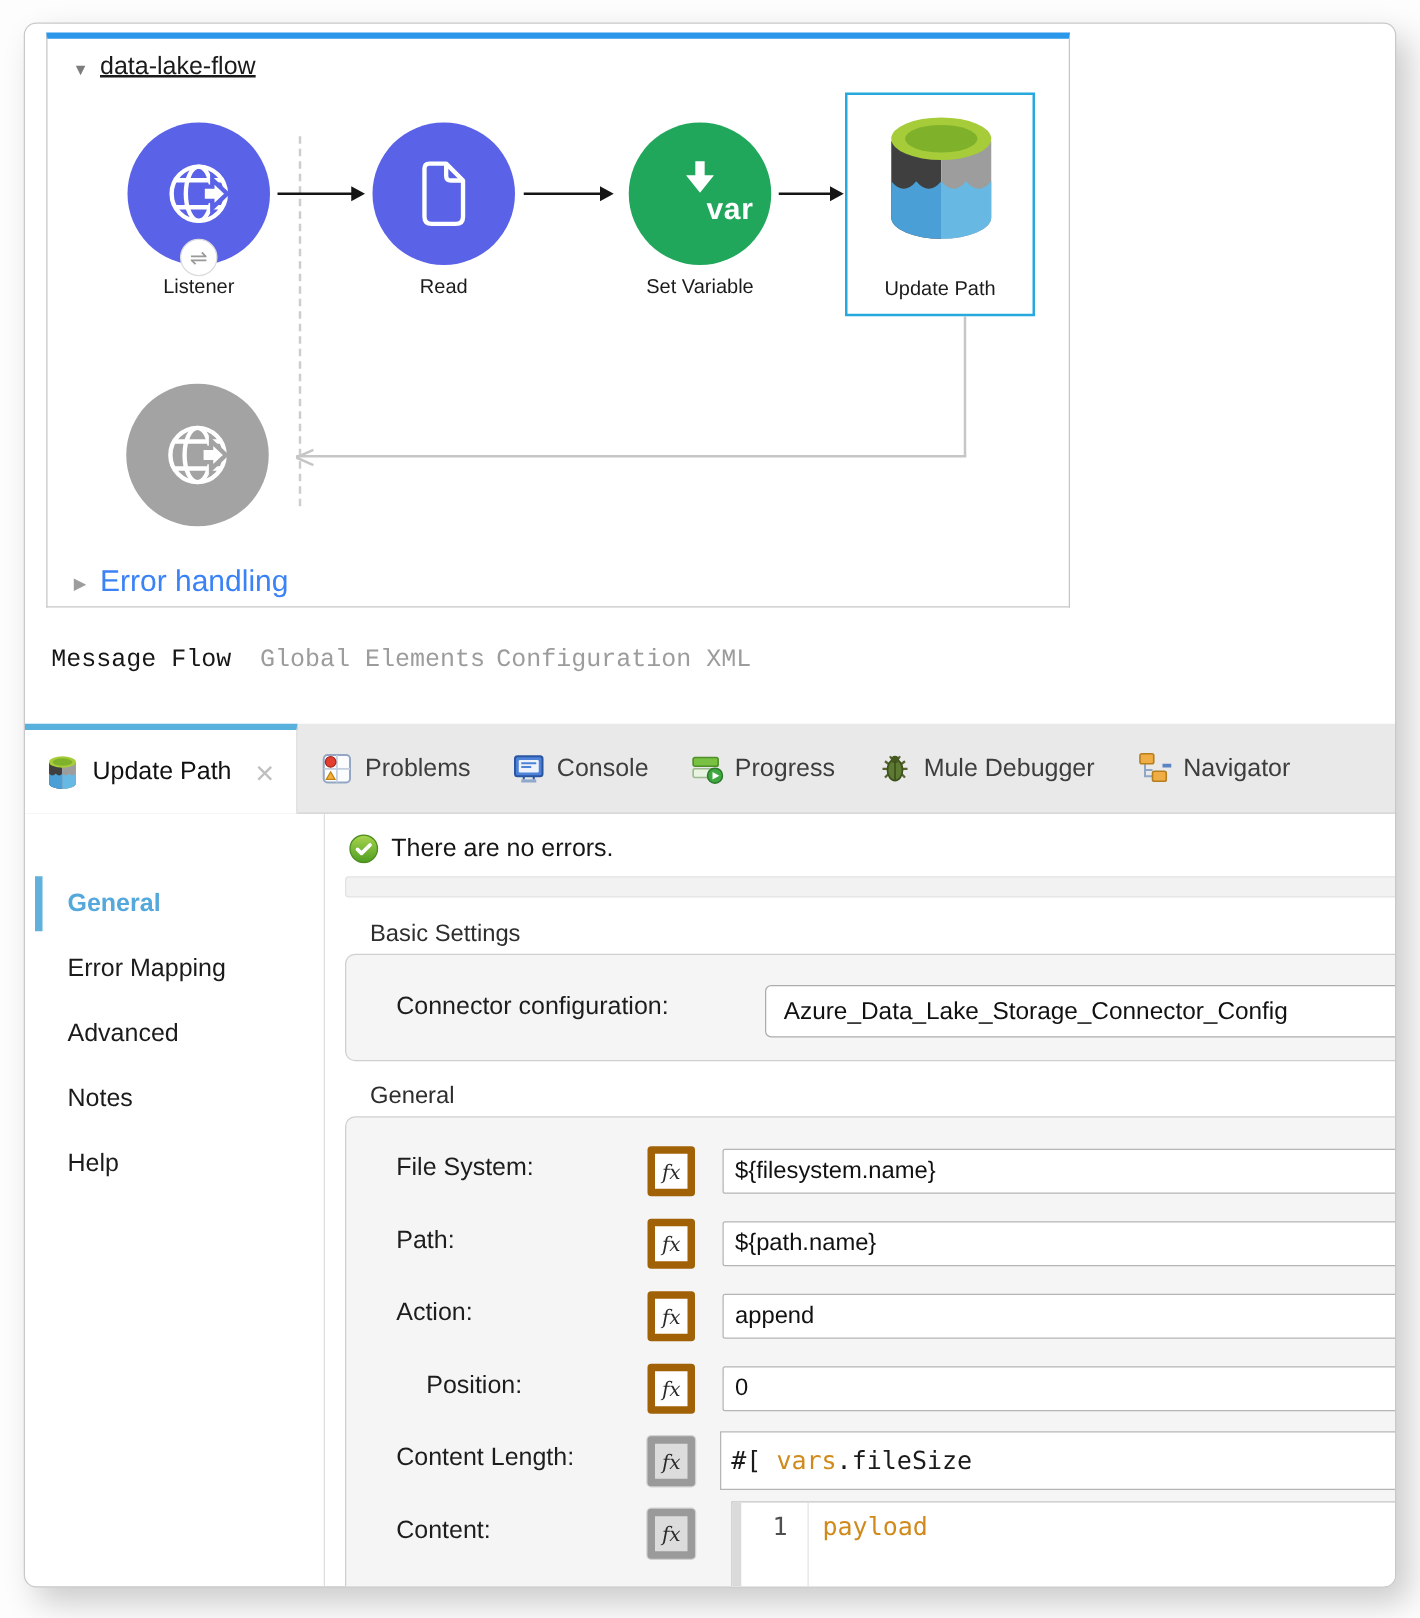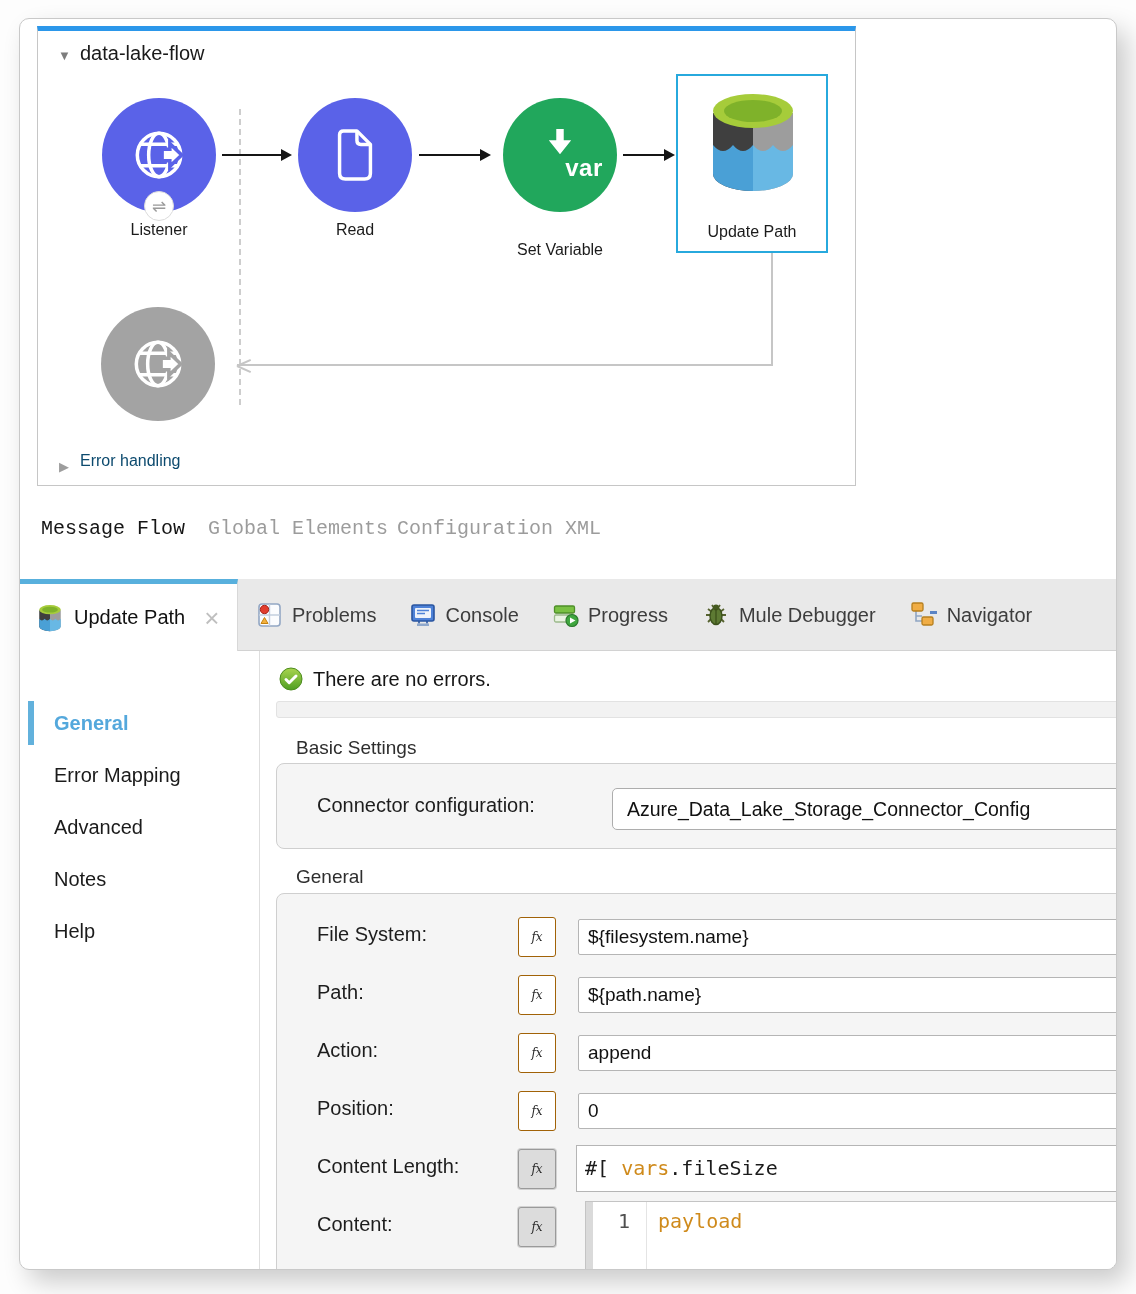--- a/index.html
+++ b/index.html
@@ -9,40 +9,40 @@
     background:#fff; border:1px solid #c9c9c9; border-radius:10px;
     box-shadow: 10px 12px 26px rgba(0,0,0,0.20);
     overflow:hidden;
   }
   
   .flow-canvas {
     position:absolute; left:17px; top:7px; width:819px; height:460px;
     background:#fff; border:1px solid #c6c6c6; border-top:5px solid #2b97ea;
   }
   .flow-title-tri { position:absolute; left:20px; top:17px; font-size:13px; color:#7d7d7d; }
-  .flow-title { position:absolute; left:42px; top:11px; font-size:20px; color:#1a1a1a; }
+  .flow-title { position:absolute; left:42px; top:11px; font-size:20px; color:#1a1a1a;text-decoration:underline; }
   .dashline { position:absolute; left:201px; top:78px; height:296px; width:0; border-left:2px dashed #cdcdcd; }
   .node { position:absolute; width:114px; height:114px; border-radius:50%; display:flex; flex-direction:column; align-items:center; justify-content:center; }
   .node-purple { background:#5a62e8; }
   .node-green  { background:#21a75c; }
   .node-gray   { background:#a3a3a3; }
   .node-label { position:absolute; width:170px; text-align:center; font-size:16px; color:#1b1b1b; top:190px; }
   .var-text { color:#fff; font-weight:700; font-size:24px; margin-top:-2px; letter-spacing:0.5px;margin-left:48px; }
   .badge {
     position:absolute; width:30px; height:30px; border-radius:50%; background:#fff; border:1px solid #dcdcdc;
     display:flex; align-items:center; justify-content:center; font-size:17px; color:#9a9a9a;
   }
   .harrow { position:absolute; height:2px; background:#151515; }
   .harrow::after { content:""; position:absolute; right:-10px; top:50%; transform:translateY(-50%);
     border-left:11px solid #151515; border-top:6px solid transparent; border-bottom:6px solid transparent; }
   .selbox { position:absolute; left:638px; top:43px; width:152px; height:179px; border:2px solid #27a9dd; background:#fff; }
   .wire { position:absolute; background:#c6c6c6; }
   .chev { position:absolute; width:15px; height:2px; background:#c6c6c6; transform-origin:left center; }
   .eh-tri { position:absolute; left:21px; top:428px; font-size:13px; color:#9d9d9d; }
-  .eh-label { position:absolute; left:42px; top:421px; font-size:16px; color:#0c4a6e; }
+  .eh-label { position:absolute; left:42px; top:421px; font-size:24px; color:#3b82f6; }
   
   .view-tabs { position:absolute; top:498px; left:21px; }
   .view-tab { position:absolute; top:0; font-size:20px; white-space:nowrap;font-family:Liberation Mono, monospace; }
   .view-tab.active { color:#161616; font-weight:500; }
   .view-tab.inactive { color:#9c9c9c; }
   
   .panel-tabbar { position:absolute; left:0; top:560px; width:1098px; height:72px; background:#e9e9e9; border-bottom:1px solid #d2d2d2; }
   .tab-active {
     position:absolute; left:0; top:0; width:218px; height:72px; background:#fff;
     border-top:5px solid #58b0dd; border-right:1px solid #d8d8d8;
@@ -65,23 +65,23 @@
   .panel-box { position:absolute; left:256px; background:#f5f5f5; border:1px solid #cfcfcf; }
   .panel-basic { top:744px; width:862px; height:86px; border-radius:8px; }
   .panel-general { top:874px; width:862px; height:379px; border-radius:8px 8px 0 0; }
   .fieldlabel { position:absolute; left:40px; font-size:20px; color:#1d1d1d; white-space:nowrap; }
   .combo {
     position:absolute; left:335px; top:24px; width:540px; height:42px; background:#fff;
     border:1px solid #adadad; border-radius:5px; font-size:19.5px; color:#111;
     padding-left:14px; line-height:40px; white-space:nowrap; overflow:hidden;
   }
   .fx {
-    position:absolute; left:241px; width:38px; height:40px; background:#fff; border:1px solid #a16207; border-radius:3px;
+    position:absolute; left:241px; width:38px; height:40px; background:#fff; border:6px solid #a16207; border-radius:3px;
     display:flex; align-items:center; justify-content:center;
-    font-family:"DejaVu Serif", serif; font-style:italic; font-size:12px; color:#2a2a2a;
+    font-family:"DejaVu Serif", serif; font-style:italic; font-size:16px; color:#2a2a2a;
   }
   .fx.pressed { background:#dcdcdc; border-color:#9a9a9a; box-shadow:0 0 0 1px #d2d2d2; }
   .tinput {
     position:absolute; left:301px; width:560px; height:36px; background:#fff; border:1px solid #b5b5b5; border-radius:2px;
     font-family:"Liberation Sans", sans-serif; font-size:19px; color:#111; padding:0 9px;
   }
   .exprbox {
     position:absolute; left:299px; top:251px; width:562px; height:47px; background:#fff; border:1px solid #b5b5b5;
     font-family:"DejaVu Sans Mono", monospace; font-size:20px; line-height:45px; padding-left:8px; white-space:pre;
   }
@@ -129,21 +129,21 @@
     <div class="node-label" style="left:232px;">Read</div>
 
     <div class="harrow" style="left:381px; top:123px; width:62px;"></div>
 
     <div class="node node-green" style="left:465px; top:67px;">
       <svg width="38" height="28" viewBox="0 0 40 30">
         <path d="M16 1 h8 v12 h8 L20 28 8 13 h8 Z" fill="#fff"></path>
       </svg>
       <span class="var-text">var</span>
     </div>
-    <div class="node-label" style="left:437px;margin-top:20px;">Set Variable</div>
+    <div class="node-label" style="left:437px;">Set Variable</div>
 
     <div class="harrow" style="left:585px; top:123px; width:42px;"></div>
 
     <div class="selbox">
       <svg width="94" height="104" viewBox="0 0 94 104" style="position:absolute; left:28px; top:14px;">
         <ellipse cx="47" cy="21" rx="41" ry="17.5" fill="#ffffff"></ellipse>
         <path d="M7 23 L7 84 A40 17 0 0 0 47 101 L47 23 Z" fill="#3f3f3f"></path>
         <path d="M47 23 L47 101 A40 17 0 0 0 87 84 L87 23 Z" fill="#9d9d9d"></path>
         <path d="M7 55 Q17 67 27 55 Q37 67 47 55 L47 101 A40 17 0 0 1 7 84 Z" fill="#4aa0d6"></path>
         <path d="M47 55 Q57 67 67 55 Q77 67 87 55 L87 84 A40 17 0 0 1 47 101 Z" fill="#68b8e4"></path>
@@ -286,21 +286,21 @@
     <input class="tinput" style="top: 25px;" readonly="" value="${filesystem.name}">
 
     <span class="fieldlabel" style="top:87px;">Path:</span>
     <div class="fx" style="top:81px;">fx</div>
     <input class="tinput" style="top: 83px;" readonly="" value="${path.name}">
 
     <span class="fieldlabel" style="top:145px;">Action:</span>
     <div class="fx" style="top:139px;">fx</div>
     <input class="tinput" style="top: 141px;" readonly="" value="append">
 
-    <span class="fieldlabel" style="top:203px;">Position:</span>
+    <span class="fieldlabel" style="top:203px;margin-left:24px;">Position:</span>
     <div class="fx" style="top:197px;">fx</div>
     <input class="tinput" style="top: 199px;" readonly="" value="0">
 
     <span class="fieldlabel" style="top:261px;">Content Length:</span>
     <div class="fx pressed" style="top:255px;">fx</div>
     <div class="exprbox"><span class="tok-plain">#[ </span><span class="tok-orange">vars</span><span class="tok-plain">.fileSize</span></div>
 
     <span class="fieldlabel" style="top:319px;">Content:</span>
     <div class="fx pressed" style="top:313px;">fx</div>
     <div class="codebox">

